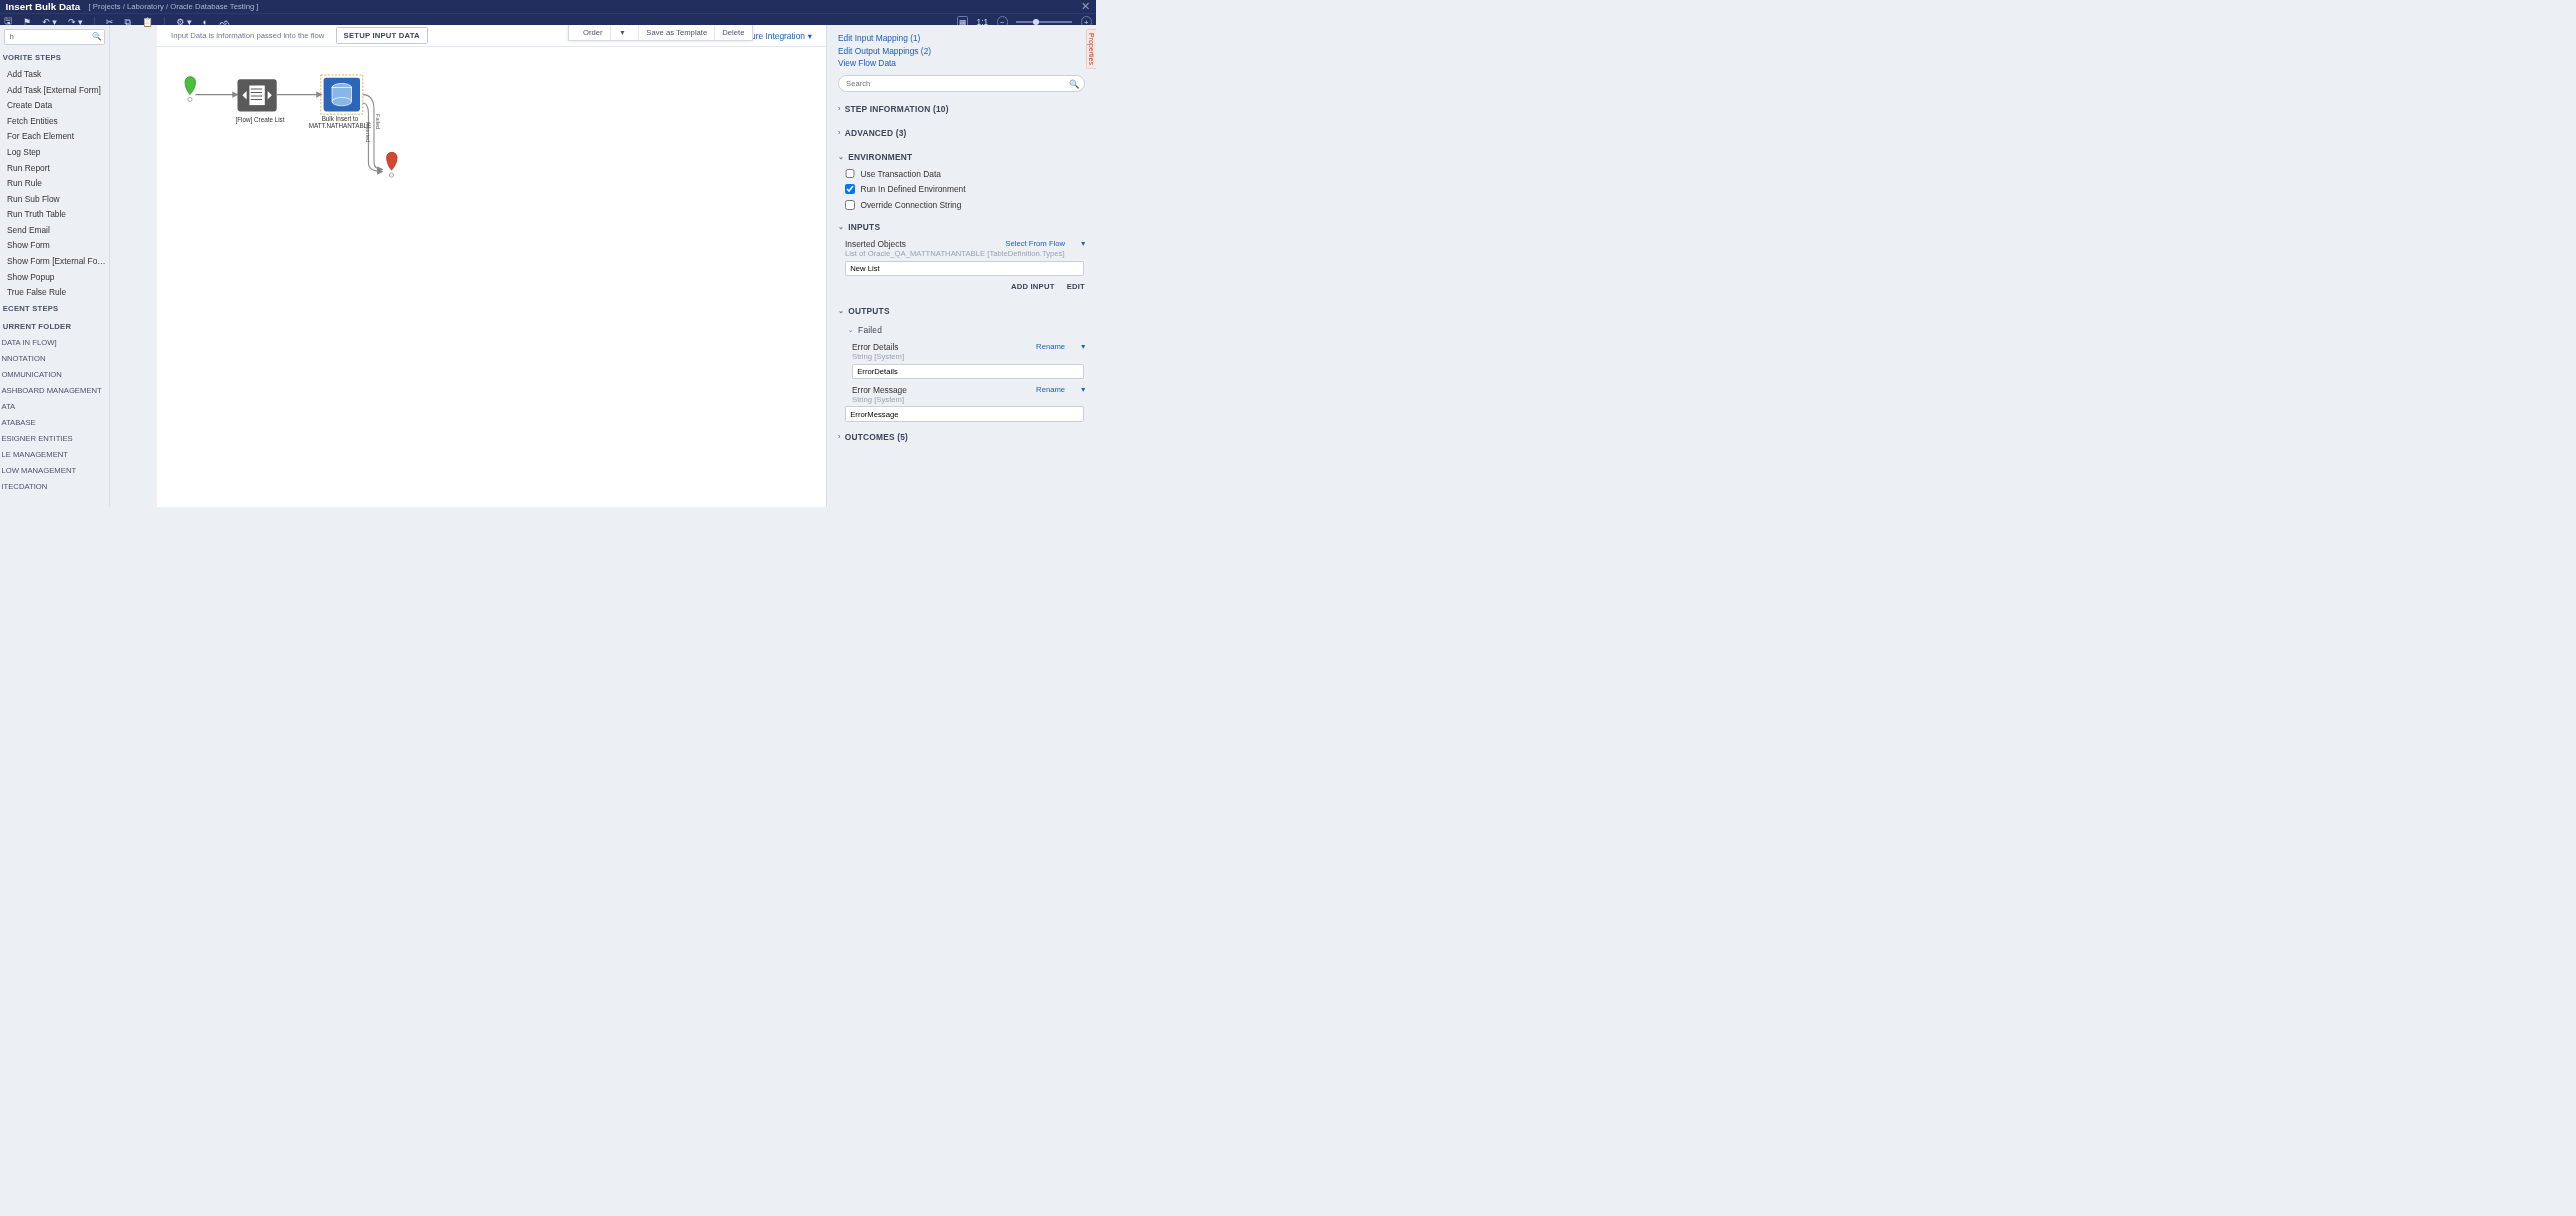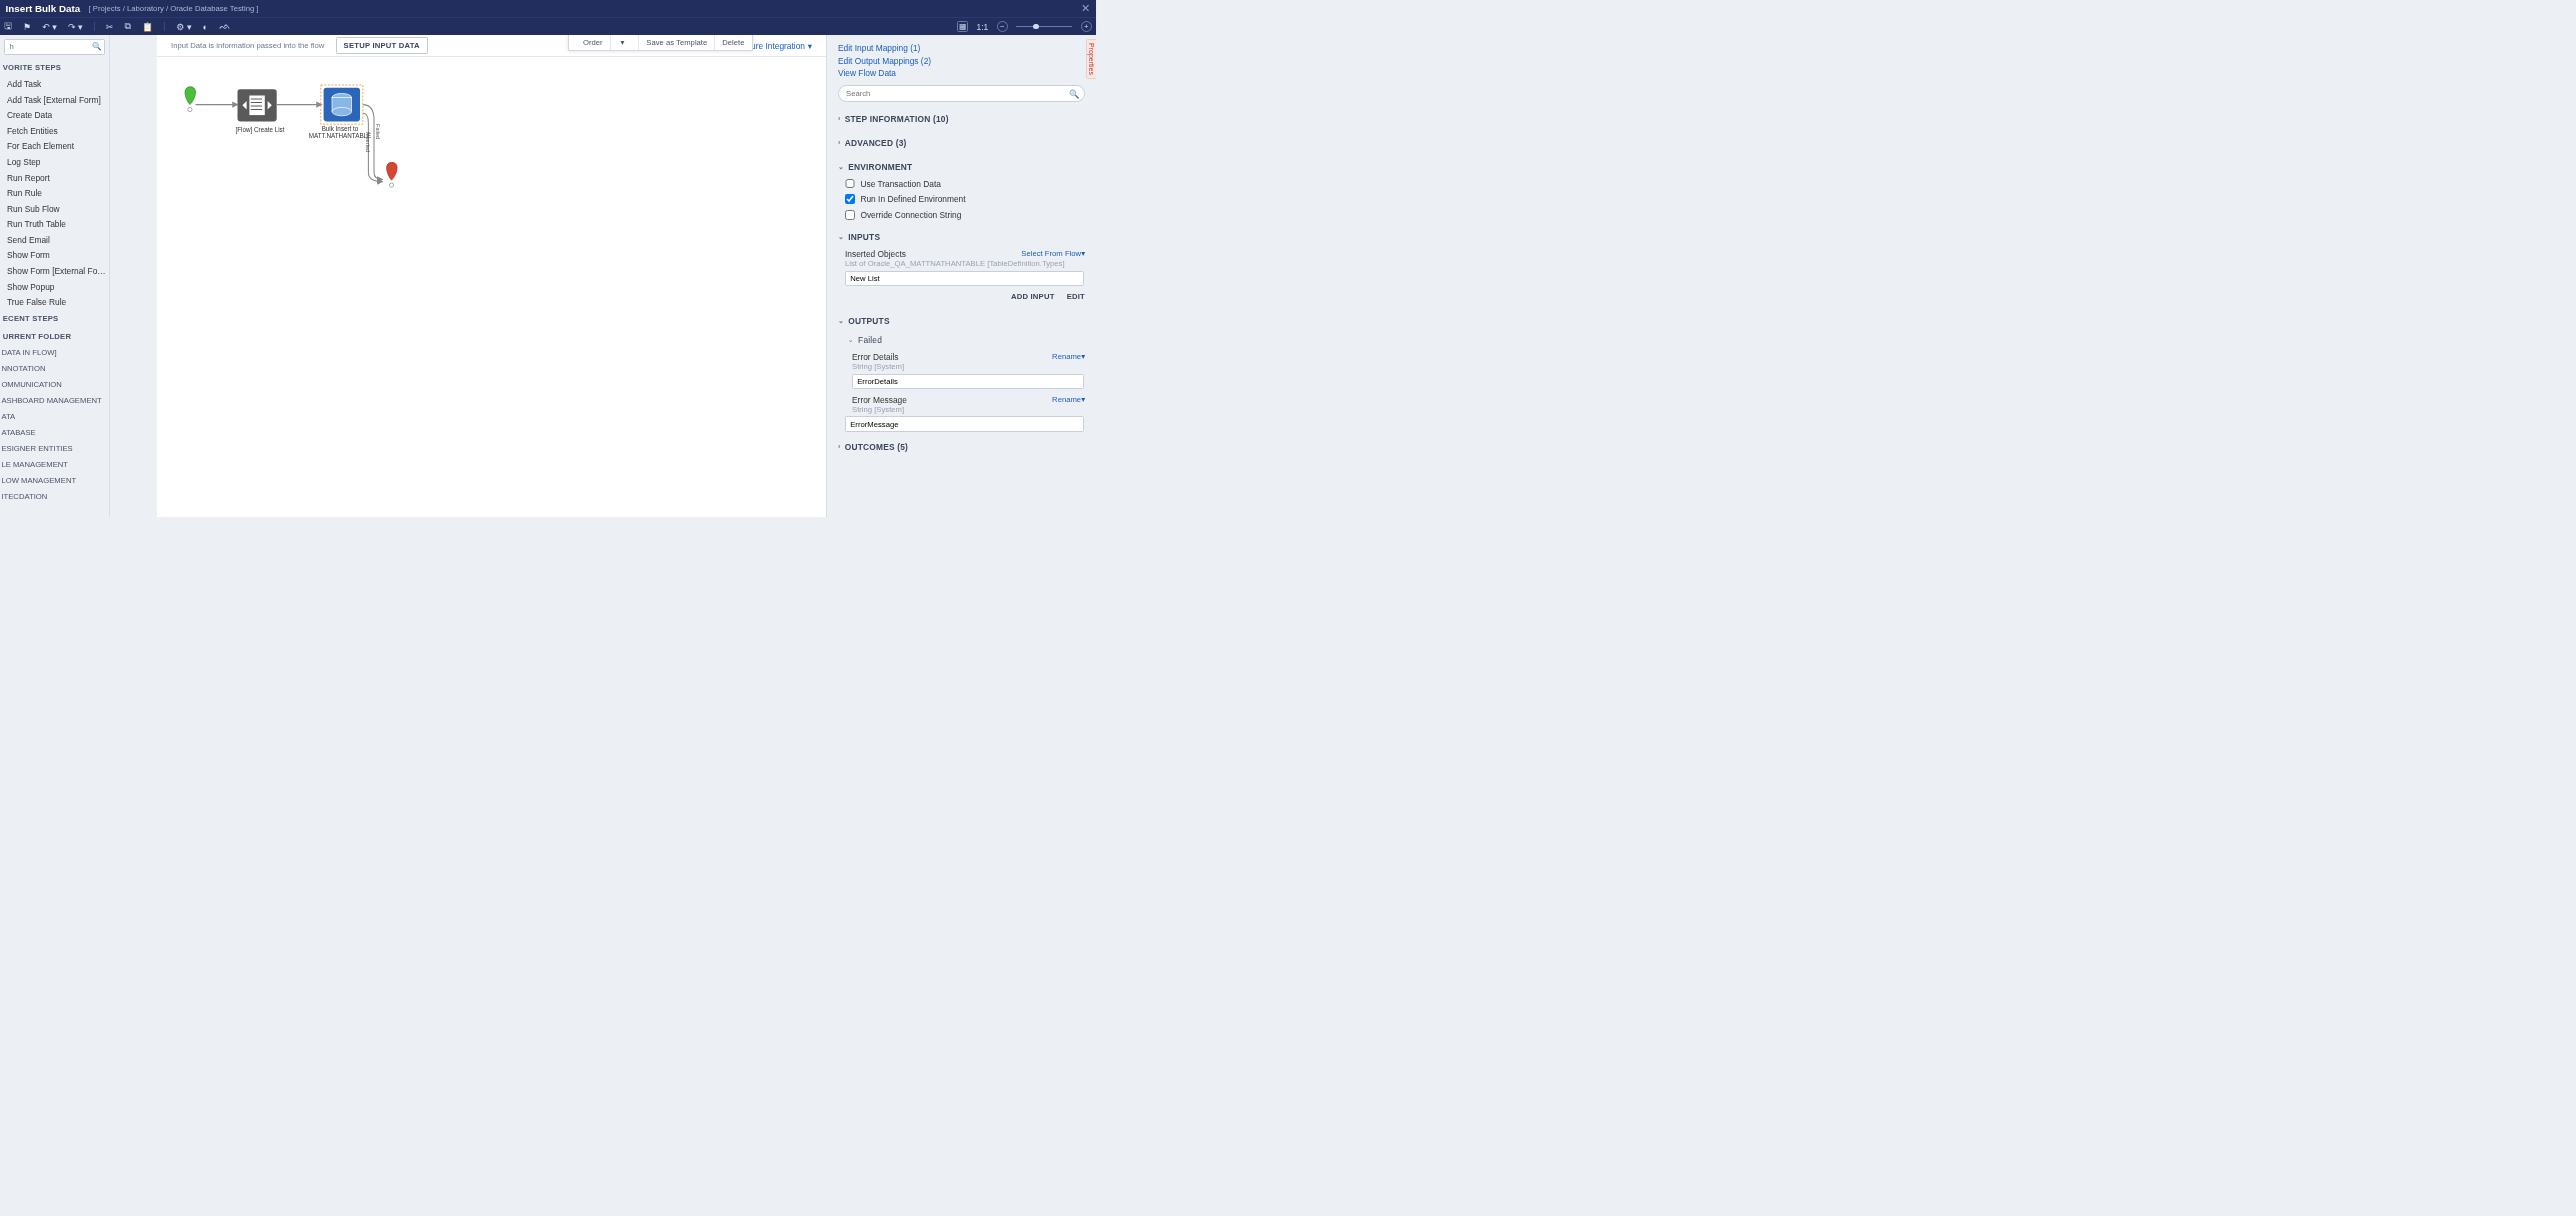--- a/index.html
+++ b/index.html
@@ -1,19 +1,19 @@
 <!DOCTYPE html>
 <html style="font-size:11.2px"><head>
 <meta charset="utf-8">
 <style>
   * { box-sizing: border-box; margin: 0; padding: 0; font-family: "Segoe UI", Arial, sans-serif; }
   body { background: #eceff4; overflow: hidden; width: 1096px; height: 517px; font-size: 8.4px; color: #333; }
 
   
-  .header { background: #222e5e; color: #fff; height: 35px; display: flex; flex-direction: column; }
+  .header { background: #222e5e; color: #fff; height: 25px; display: flex; flex-direction: column; }
   .header-top { display: flex; align-items: center; height: 17px; padding: 0 5.6px; }
   .header-top .title { font-size: 9.8px; font-weight: 600; margin-right: 8.4px; }
   .header-top .breadcrumb { font-size: 7.7px; color: #aab5d6; }
   .header-top .close { margin-left: auto; color: #8f9cc4; font-size: 11.2px; cursor: pointer; }
   .header-tools { display: flex; align-items: center; height: 18px; padding: 0 4.2px; gap: 11.2px; border-top: 0.7px solid #2c3a72; }
   .header-tools .tool { color: #d3d9ef; font-size: 9px; cursor: pointer; display: inline-flex; align-items: center; gap: 1.4px; }
   .header-tools .sep { width: 0.7px; height: 9.8px; background: #3a4780; }
   .header-tools .zoomtools { margin-left: auto; display: flex; align-items: center; gap: 8.4px; }
   .zoomtools .ratio { color: #d3d9ef; font-size: 8.4px; }
   .zoomtools .minus, .zoomtools .plus, .zoomtools .grid { border: 0.7px solid #6b78a8; color: #d3d9ef; width: 11.2px; height: 11.2px; border-radius: 50%; display: inline-flex; align-items: center; justify-content: center; font-size: 7.7px; cursor: pointer;}
@@ -55,21 +55,21 @@
   .right .searchbox { margin: 5.6px 0 7px; position: relative; }
   .right .searchbox input { width: 100%; height: 17px; border: 0.7px solid #c8cfdb; border-radius: 8.4px; padding: 0 18px 0 7px; font-size: 7.7px; background:#fff; }
   .right .searchbox .icon { position:absolute; right:5.6px; top:3.5px; color:#8a93a8; }
   .right .panel-section { margin-bottom: 5.6px; }
   .right .panel-head { display:flex; align-items:center; gap:4.2px; font-size: 8.4px; font-weight: 600; color: #3b4559; padding: 4.2px 0; cursor:pointer; letter-spacing:0.2px;}
   .right .panel-head .chev { font-size:7px; color:#6f7a8f;}
   .right .field-label { font-size: 7.7px; color: #3b4559; padding: 1.4px 0 0 7px; }
   .right .field-value { font-size: 8.4px; color: #7b8498; padding: 0 0 4.2px 7px; }
   .right .check { display:flex; align-items:center; gap:5.6px; padding:2.8px 0 2.8px 7px; font-size:8.4px; color:#333;}
   .right .check input { width:9.8px; height:9.8px; }
-  .right .sel-link { color:#1a5fbf; font-size:7.7px; float:right; cursor:pointer; display:inline-flex; align-items:center; gap:0;}
+  .right .sel-link { color:#1a5fbf; font-size:7.7px; float:right; cursor:pointer; display:inline-flex; align-items:center; gap:16px;}
   .right .row-head { display:flex; justify-content:space-between; align-items:flex-start; padding: 2.8px 0 0 7px;}
   .right .row-head .lbl { font-size:8.4px; color:#333;}
   .right .hintrow { font-size:7.7px; color:#9aa2b3; padding:0 0 2.8px 7px;}
   .right .textfield { margin:0 0 2.8px 7px;}
   .right .textfield input { width:calc(100% - 1.4px); height:15.4px; border:0.7px solid #c8cfdb; border-radius:1.4px; padding:0 4.2px; font-size:7.7px; background:#fff;}
   .right .actions { text-align:right; font-size:7.7px; color:#3b4559; font-weight:600; padding:2.8px 0 5.6px; letter-spacing:0.2px;}
   .right .actions span { margin-left:9.8px; cursor:pointer;}
   .properties-tab { position:absolute; right:-1.4px; top:4.2px; writing-mode:vertical-rl; font-size:7px; color:#c0392b; background:#f9e7e3; padding:2.8px 1.4px; border:0.7px solid #e8cfc8; border-radius:1.4px 0 0 1.4px; cursor:pointer;}
 
   

